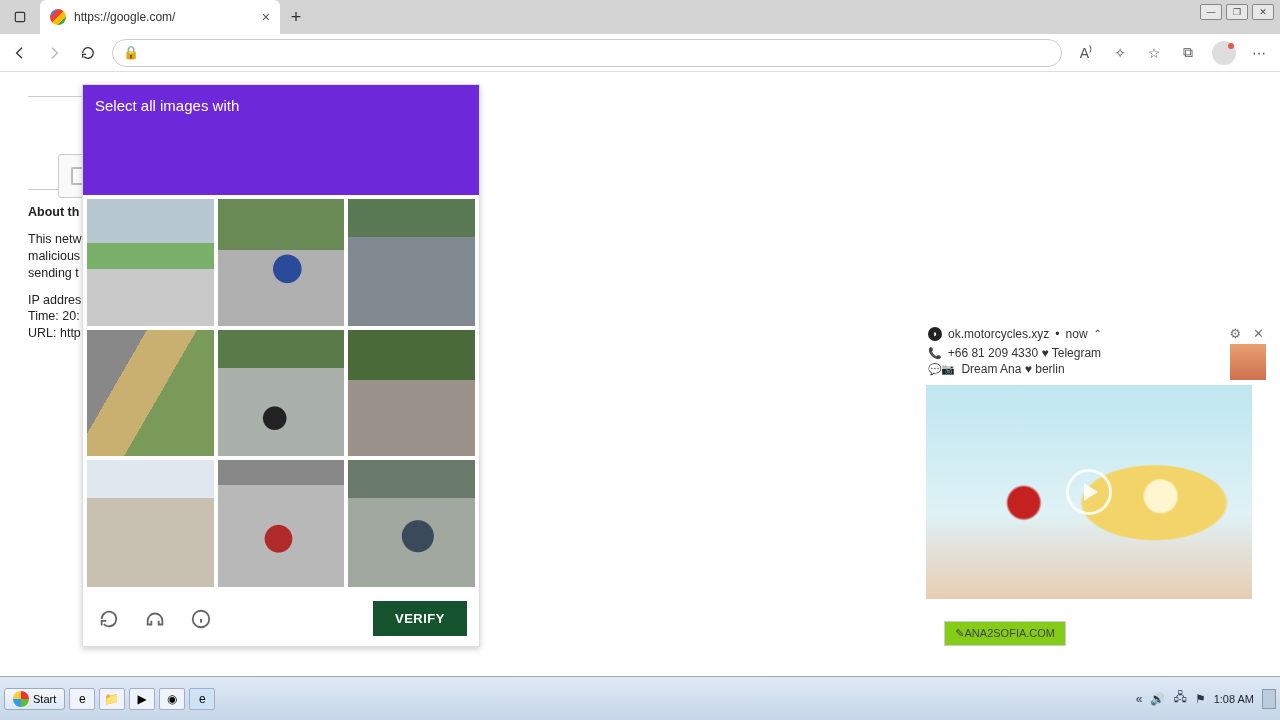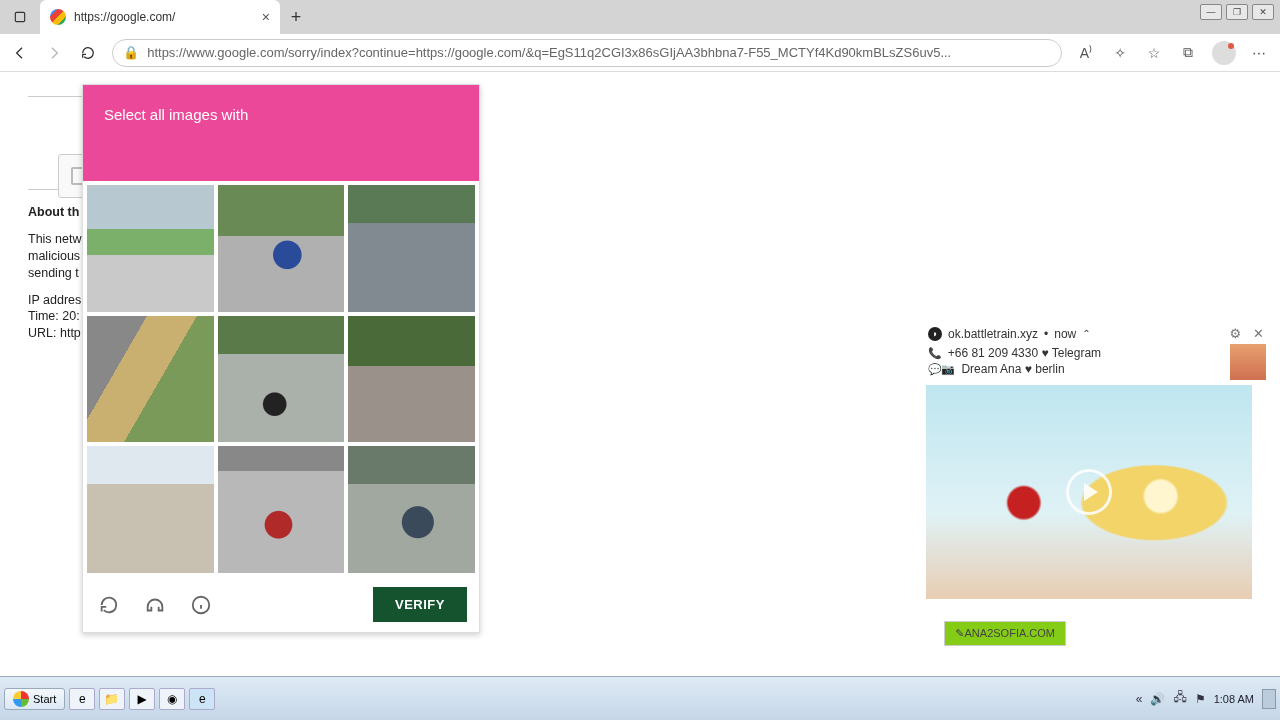--- a/index.html
+++ b/index.html
@@ -26,21 +26,21 @@
 .avatar::after{content:"";position:absolute;top:2px;right:2px;width:6px;height:6px;border-radius:50%;background:#e05a47}
 .more-dots{font-size:16px;letter-spacing:2px}
 .page{position:relative;width:100%;height:618px;background:#fff}
 .bg-text{position:absolute;left:28px;top:18px;font-size:12.5px;color:#222;line-height:1.35;width:200px}
 .bg-text hr{margin:6px 0;border:none;border-top:1px solid #ccc}
 .bg-text .heading{font-weight:bold;margin-top:14px}
 .bg-text .para{margin-top:10px}
 .bg-check{position:absolute;left:30px;top:64px;width:44px;height:44px;border:1px solid #ccc;border-radius:3px;background:#f9f9f9}
 .bg-check .cb{position:absolute;left:12px;top:12px;width:18px;height:18px;border:2px solid #bbb;border-radius:2px}
 .captcha{position:absolute;left:82px;top:12px;width:398px;background:#fff;border:1px solid #ddd;box-shadow:0 2px 6px rgba(0,0,0,.2)}
-.captcha-header{background:#ec4899;color:#fff;padding:21px;height:96px}
+.captcha-header{background:#6d28d9;color:#fff;padding:12px;height:110px}
 .captcha-header .l1{font-size:15px}
 .captcha-header .l2{font-size:26px;font-weight:bold;margin-top:2px}
 .grid{padding:4px;display:grid;grid-template-columns:repeat(3,1fr);gap:4px;background:#fff}
 .tile{aspect-ratio:1/1;background:#888;background-size:cover;background-position:center;cursor:pointer}
 .t1{background:linear-gradient(#b8c8d0 35%,#7ab06a 35% 55%,#c9c9c9 55%)}
 .t2{background:radial-gradient(circle at 55% 55%,#2a4a9a 0 14%,transparent 15%),linear-gradient(#6a8a55 40%,#b0b0b0 40%)}
 .t3{background:linear-gradient(#5a7a55 30%,#808a90 30%)}
 .t4{background:linear-gradient(120deg,#888 30%,#c9b070 30% 55%,#7a9a5a 55%)}
 .t5{background:radial-gradient(circle at 45% 70%,#222 0 10%,transparent 11%),linear-gradient(#5a7a4a 30%,#aab0aa 30%)}
 .t6{background:linear-gradient(#4a6a3a 40%,#9a928a 40%)}
@@ -107,21 +107,20 @@
         <path d="M9 4l8 8-8 8"></path>
       </svg>
     </div>
   <div class="nav-btn">
       <svg viewBox="0 0 24 24">
         <path d="M4 12a8 8 0 1 1 2.3 5.6M4 19v-5h5"></path>
       </svg>
     </div>
   <div class="url-field">
     <span class="lock">🔒</span>
-    <span class="url-text">https://www.google.com/sorry/index?continue=https://google.com/&amp;q=EgS11q2CGI3x86sGIjAA3bhbna7-F55_MCTYf4Kd90kmBLsZS6uv5...</span>
   </div>
   <div class="addr-right">
     <div class="ico">A⁾</div>
     <div class="ico">✧</div>
     <div class="ico">☆</div>
     <div class="ico">⧉</div>
     <div class="avatar"></div>
     <div class="ico more-dots">⋯</div>
   </div>
 </div>
@@ -176,21 +175,21 @@
             <path d="M12 8h0M12 12v4"></path>
           </svg>
         </div>
       <button class="verify">VERIFY</button>
     </div>
   </div>
 
   <div class="notif">
     <div class="notif-hdr">
       <span class="bullet">◗</span>
-      <span>ok.battletrain.xyz</span>
+      <span>ok.motorcycles.xyz</span>
       <span>•</span>
       <span>now</span>
       <span class="caret">⌃</span>
       <span class="spacer"></span>
       <span class="gear">⚙</span>
       <span class="x">✕</span>
     </div>
     <div class="notif-line">
       <span class="ic">📞</span>
       <span>+66 81 209 4330 ♥ Telegram</span>

